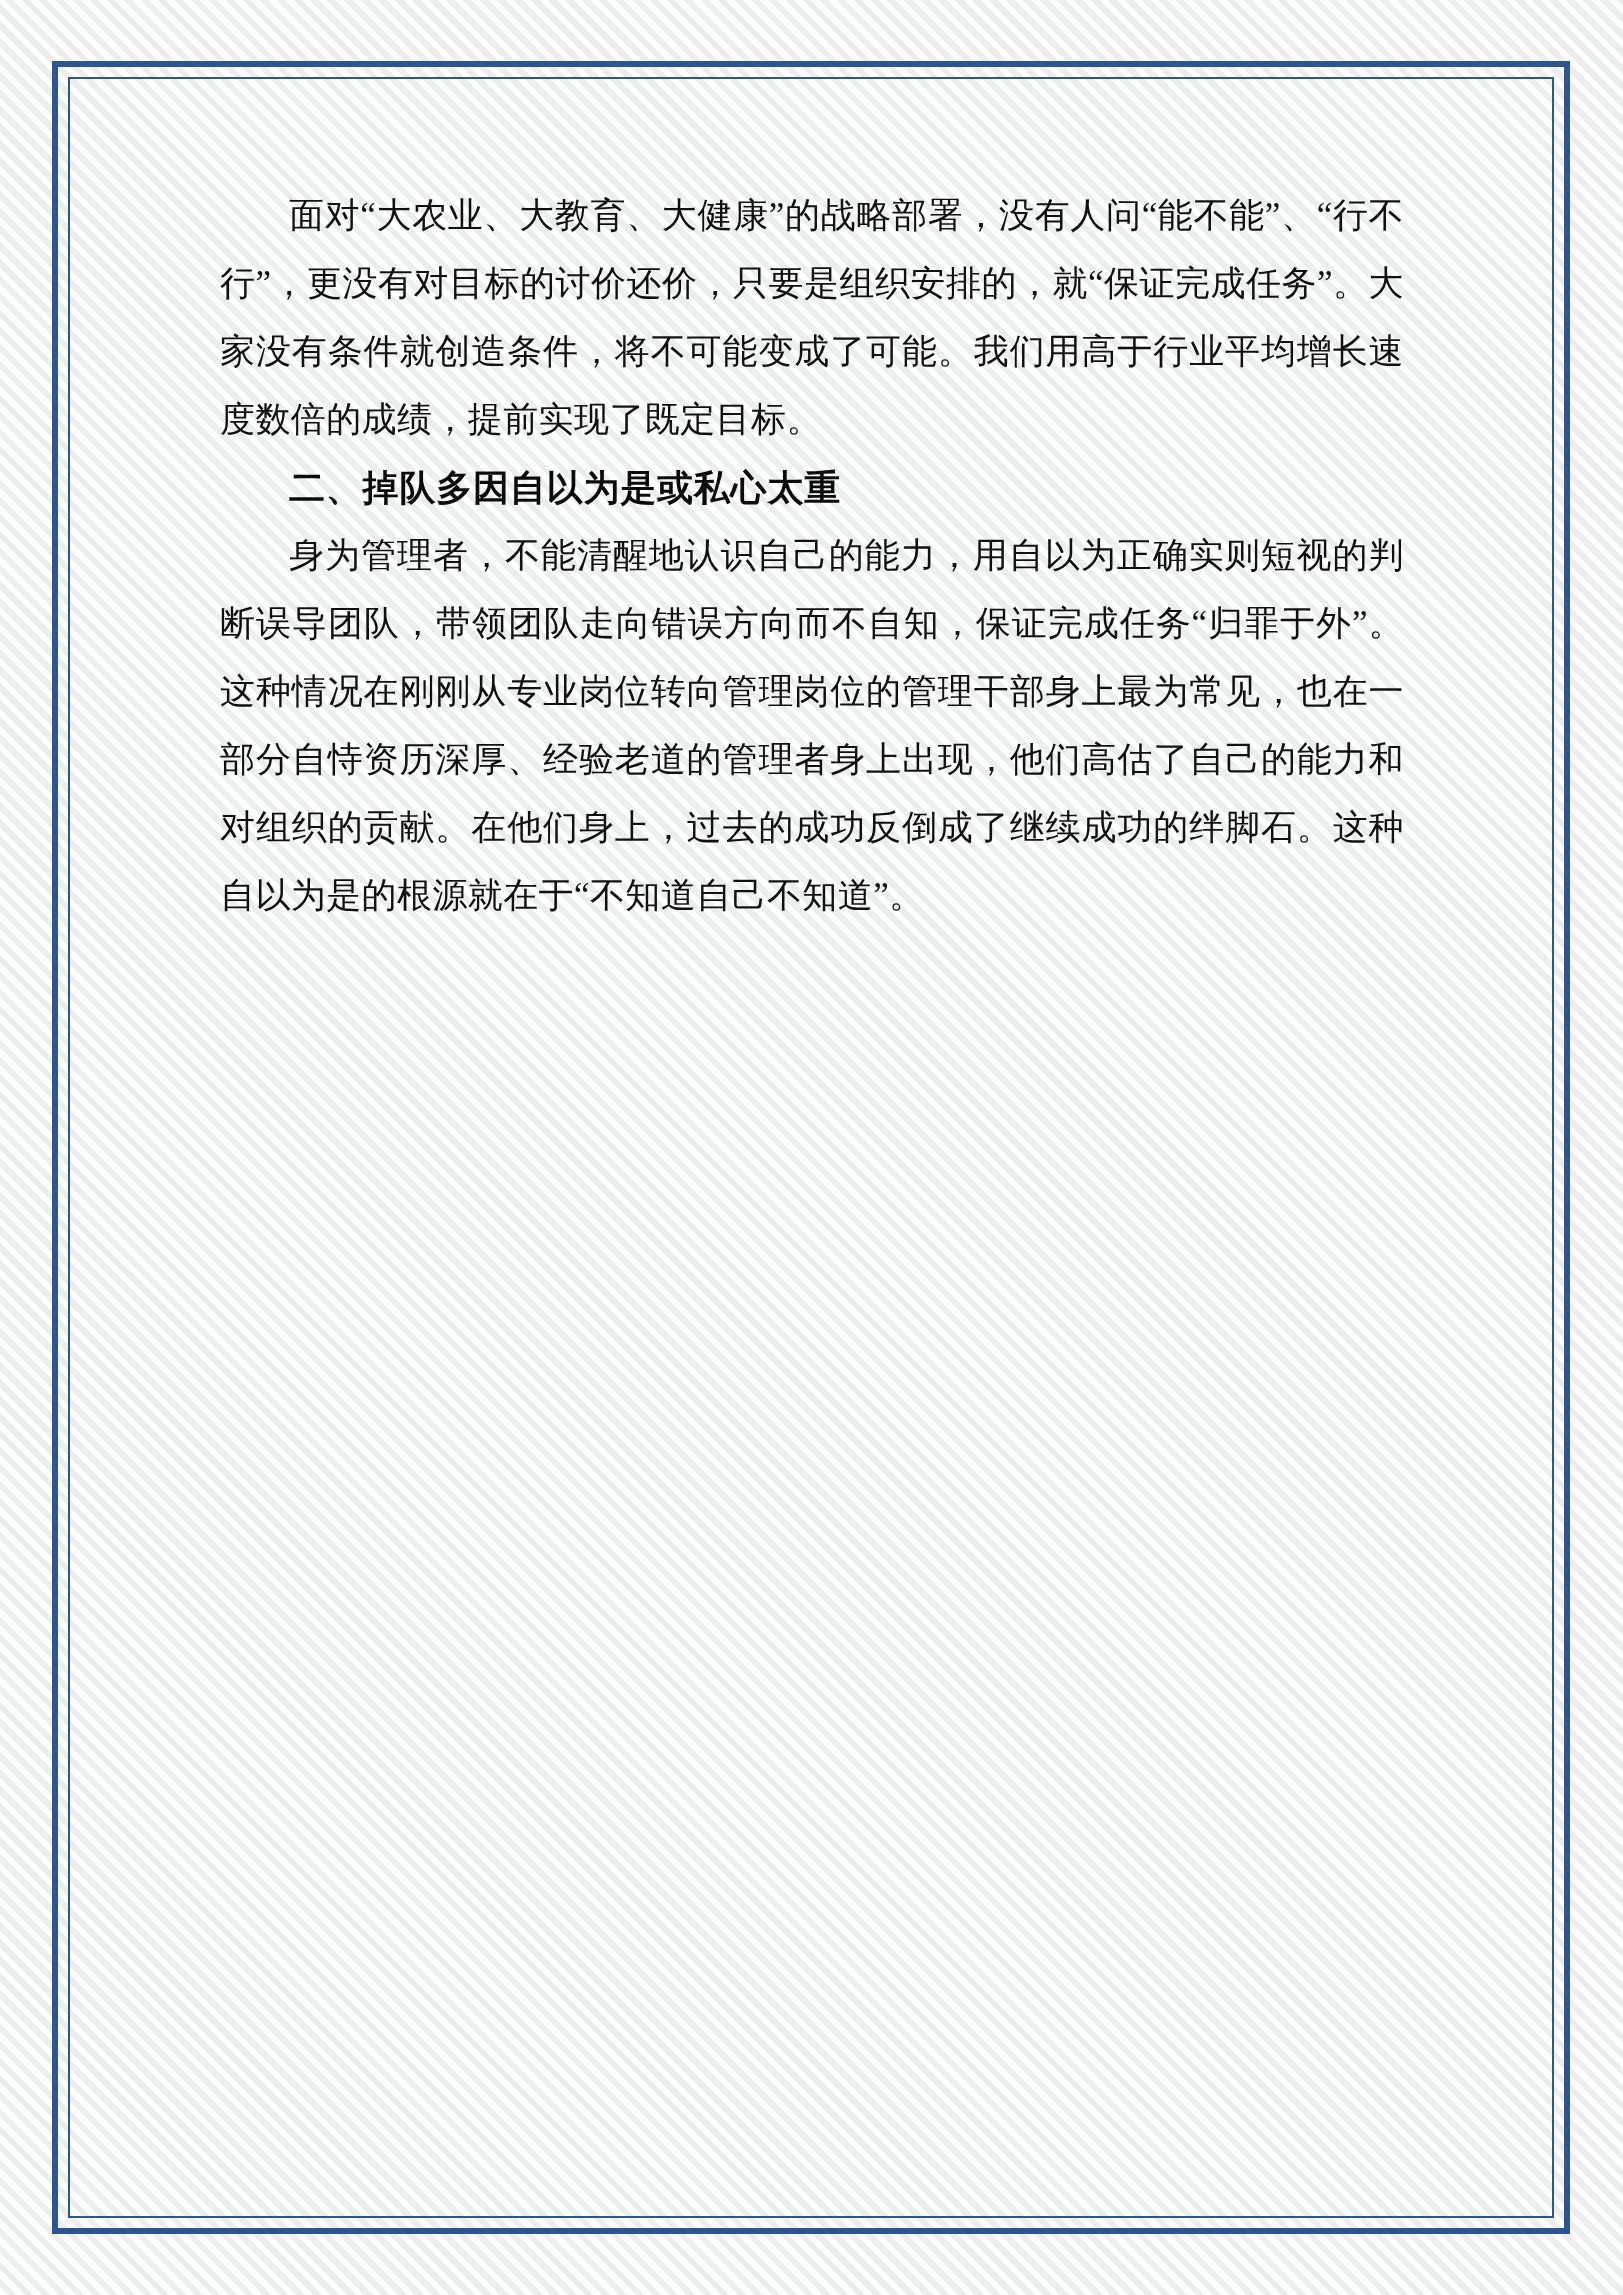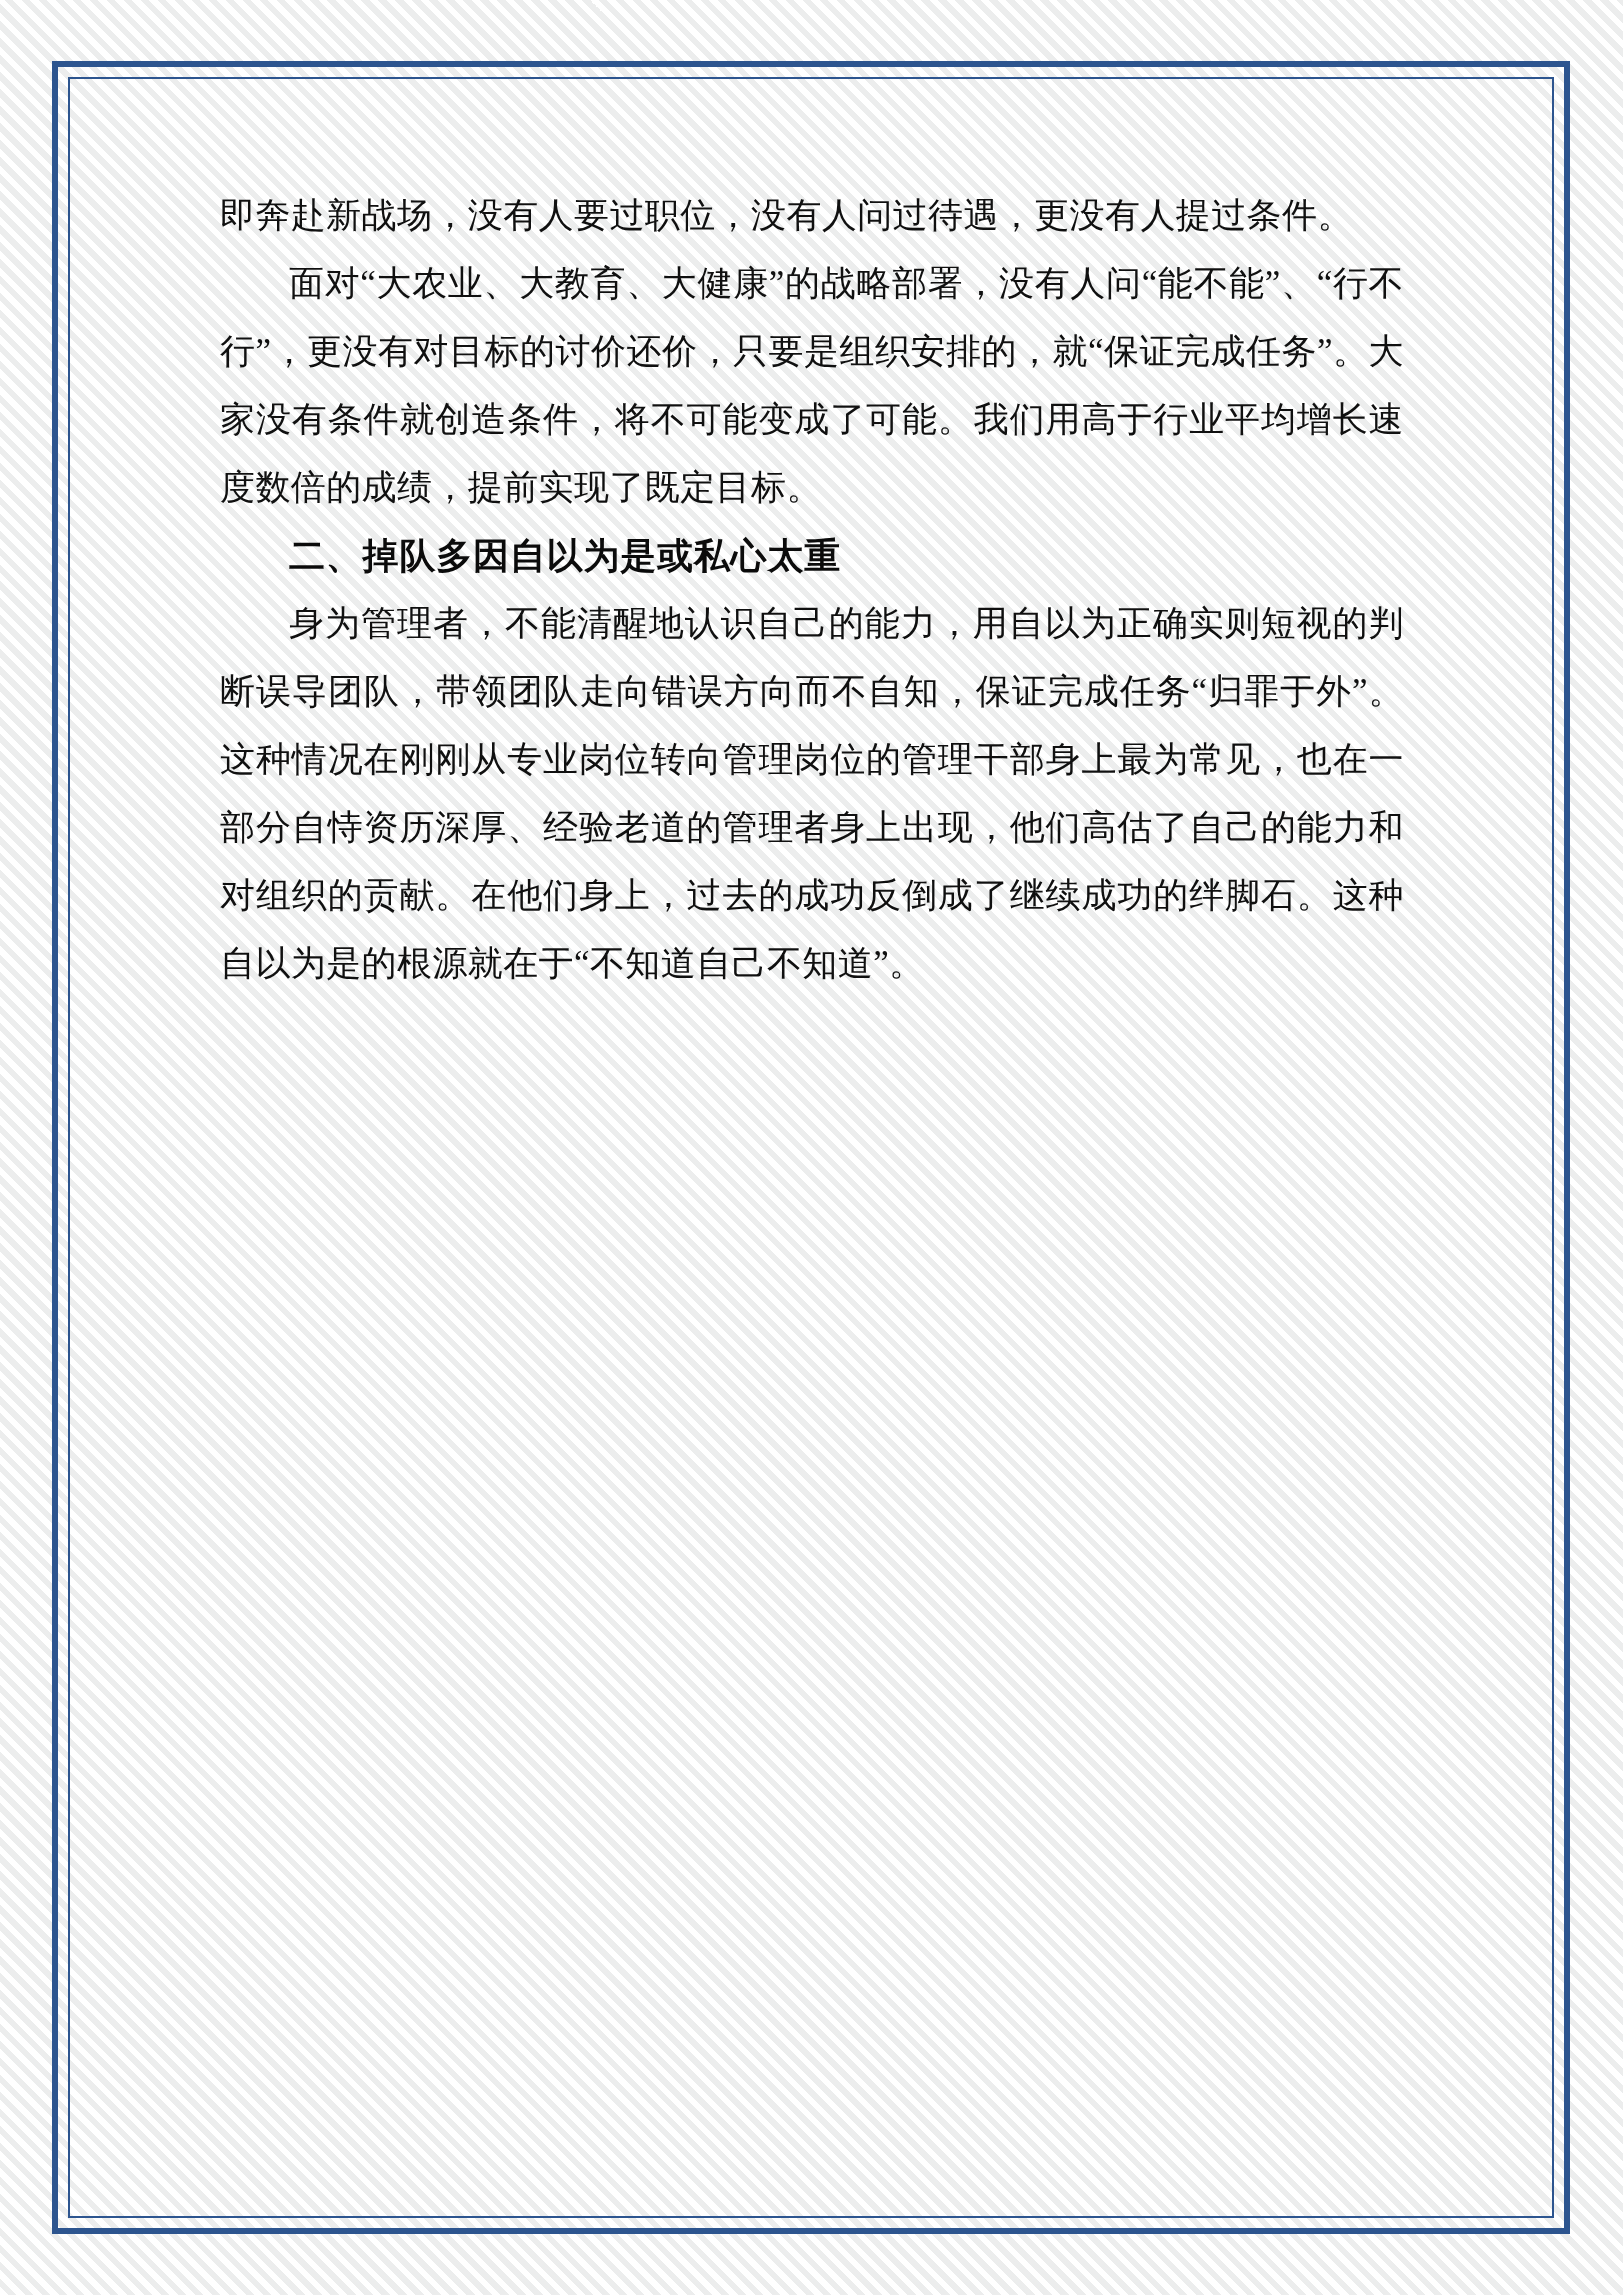--- a/index.html
+++ b/index.html
@@ -82,19 +82,18 @@
 </style>
 </head>
 <body>
 
 <div id="page">
   <div id="frame-outer">
     <div id="frame-inner"></div>
   </div>
 
   <div id="content">
-    <p class="para">即奔赴新战场，没有人要过职位，没有人问过待遇，更没有人提过条件。</p>
     <p class="para indent">面对“大农业、大教育、大健康”的战略部署，没有人问“能不能”、“行不行”，更没有对目标的讨价还价，只要是组织安排的，就“保证完成任务”。大家没有条件就创造条件，将不可能变成了可能。我们用高于行业平均增长速度数倍的成绩，提前实现了既定目标。</p>
     <h2 class="heading">二、掉队多因自以为是或私心太重</h2>
     <p class="para indent">身为管理者，不能清醒地认识自己的能力，用自以为正确实则短视的判断误导团队，带领团队走向错误方向而不自知，保证完成任务“归罪于外”。这种情况在刚刚从专业岗位转向管理岗位的管理干部身上最为常见，也在一部分自恃资历深厚、经验老道的管理者身上出现，他们高估了自己的能力和对组织的贡献。在他们身上，过去的成功反倒成了继续成功的绊脚石。这种自以为是的根源就在于“不知道自己不知道”。</p>
   </div>
 </div>
 
 
 </body></html>

